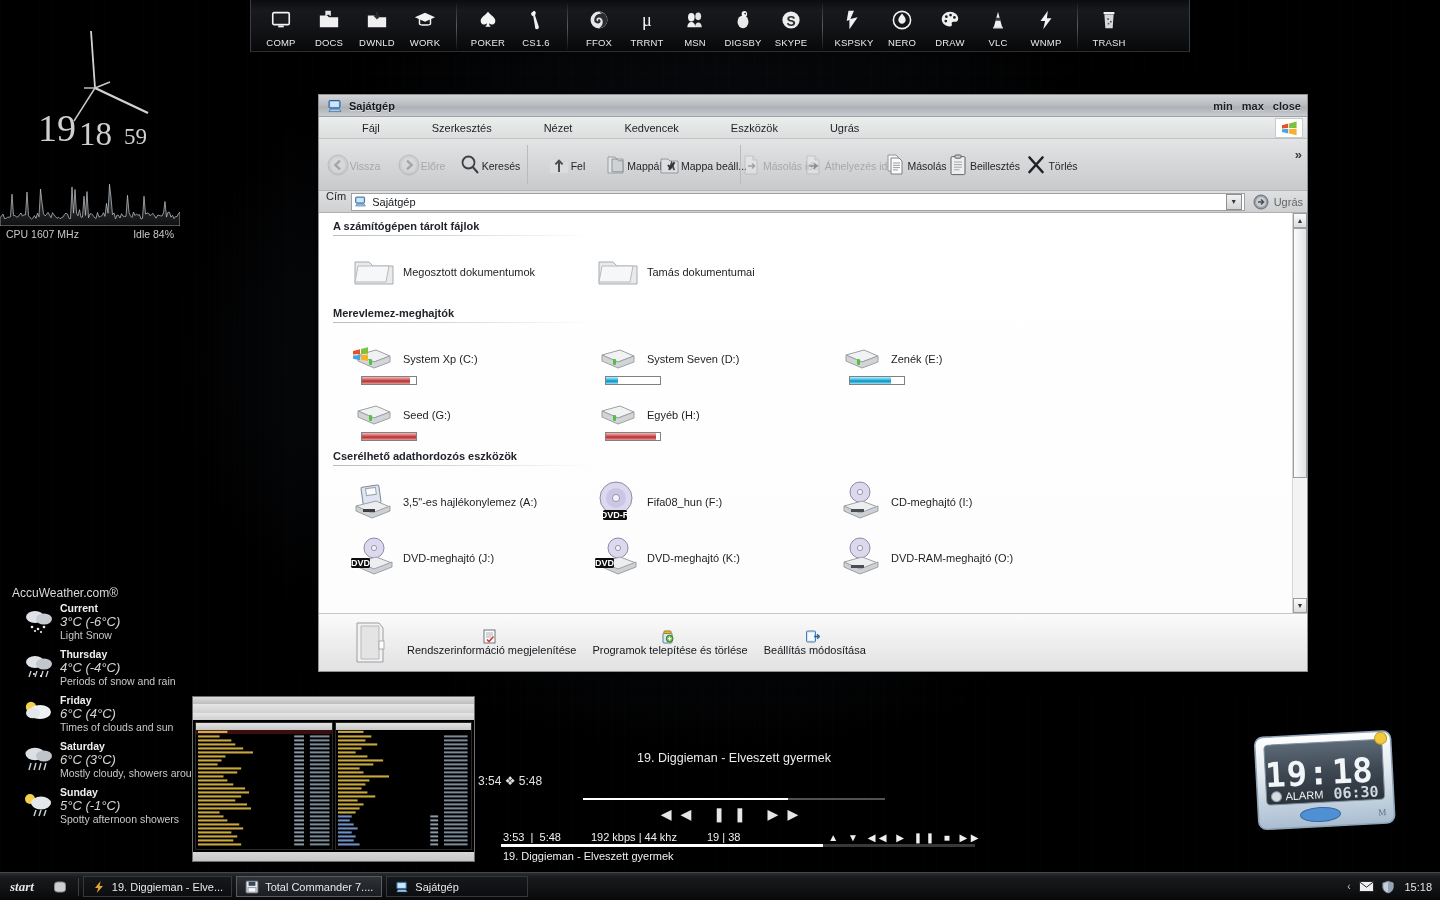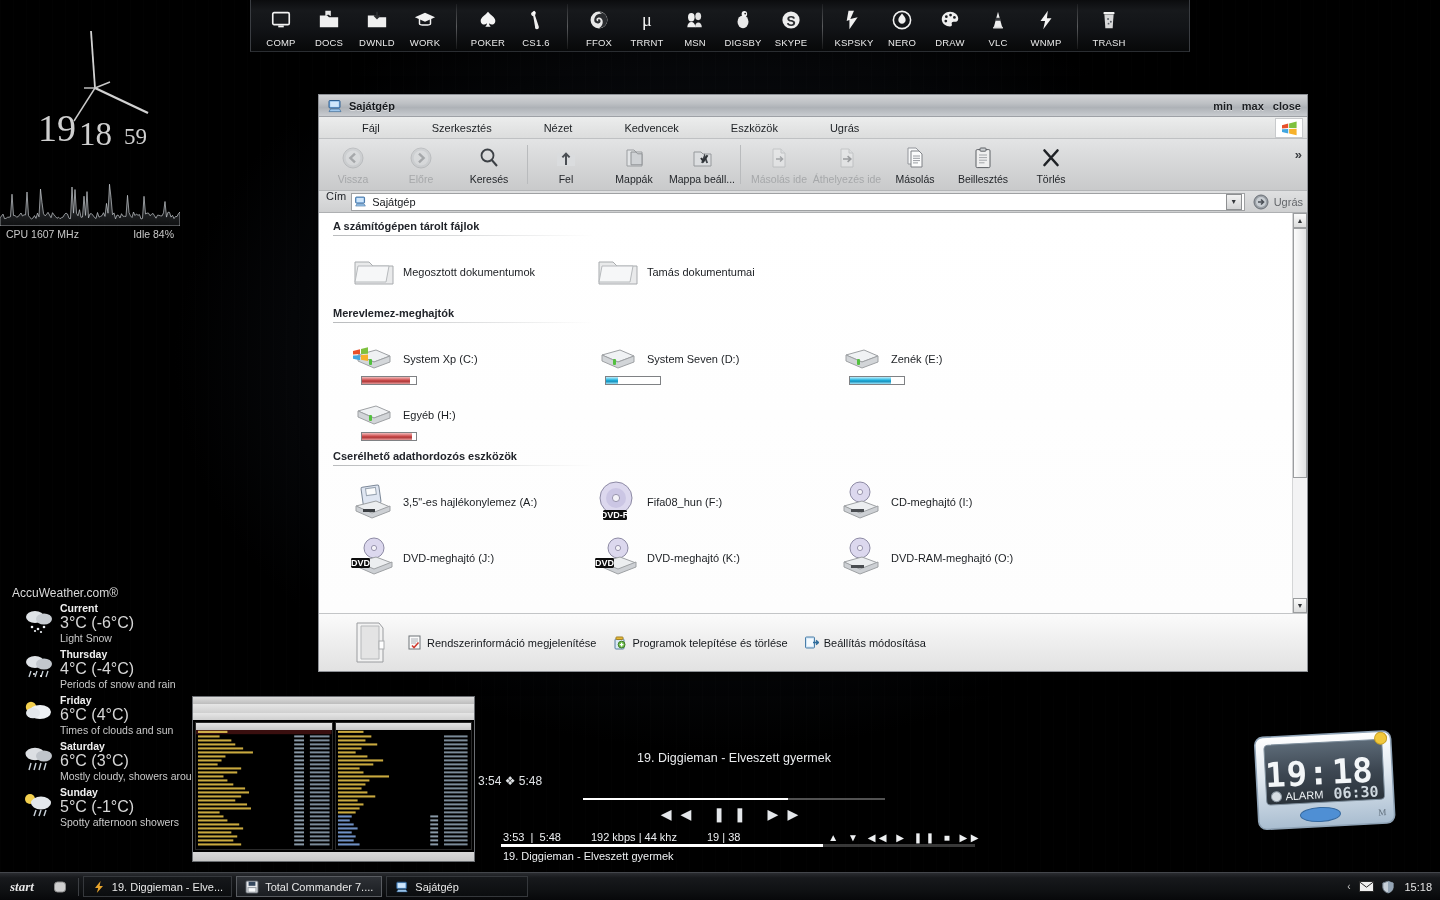--- a/index.html
+++ b/index.html
@@ -60,21 +60,21 @@
   #cpumeter .graph svg { display: block; }
   #cpumeter .labels { display: flex; justify-content: space-between;
     padding: 2px 6px 0 6px; font-size: 10.5px; color: #c8c8c8; align-items: flex-end; }
 
   
   #weather { position: absolute; left: 6px; top: 586px; width: 200px; color: #d0d0d0; }
   #weather .brand { font-size: 12px; color: #dadada; margin-bottom: 2px; padding-left: 6px;}
   .wrow { position: relative; padding-left: 54px; min-height: 44px; margin-bottom: 2px; }
   .wrow .wicon { position: absolute; left: 16px; top: 4px; width: 34px; height: 28px; }
   .wrow .wday { font-size: 10.5px; font-weight: bold; color: #efefef; }
-  .wrow .wtemp { font-size: 16px; color: #d6d6d6; }
+  .wrow .wtemp { font-size: 13px; color: #d6d6d6; font-style: italic; }
   .wrow .wdesc { font-size: 10.5px; color: #c9c9c9; white-space: nowrap; overflow: hidden; width:190px;}
 
   
   #explorer {
     position: absolute; left: 318px; top: 94px; width: 990px; height: 578px;
     background: #d7d7d7;
     border: 1px solid #8e9196;
     box-shadow: 0 3px 14px rgba(0,0,0,.75);
     display: flex; flex-direction: column;
   }
@@ -94,21 +94,21 @@
              border-bottom: 1px solid #bfc1c3; padding-left: 8px; position: relative; }
   .menubar .mi { font-size: 11px; color: #1d2024; margin-right: 17px; cursor: pointer; padding-left: 35px; }
   .menubar .flagbox { position: absolute; right: 4px; top: 1px; width: 28px; height: 20px;
                       background: #fff; border: 1px solid #c8cacc; display:flex; align-items:center; justify-content:center;}
 
   .toolbar { height: 52px; display: flex; align-items: stretch;
              background: linear-gradient(180deg,#e3e4e5 0%, #d4d5d6 55%, #c9cacb 100%);
              border-bottom: 1px solid #b4b6b8; position: relative; }
   .tb-group { display: flex; }
   .tb-divider { width: 1px; margin: 6px 4px; background: #b9bbbd; }
-  .tbi { width: 68px; display: flex; flex-direction: column; align-items: center;
+  .tbi { width: 68px; display: flex; flex-direction: row; align-items: center;
          justify-content: center; cursor: pointer; }
   .tbi .ti { height: 26px; display:flex; align-items:center; justify-content:center; }
   .tbi .tl { font-size: 10.5px; color: #23262a; margin-top: 2px; white-space: nowrap;}
   .tbi.dim .tl { color: #a6a8aa; }
   .tbi.dim .ti { opacity: .38; }
   .tb-chev { position: absolute; right: 5px; top: 8px; font-size: 13px; font-weight: bold; color: #3a3d41; cursor: pointer;}
 
   .addrbar { height: 22px; display: flex; align-items: center;
              background: linear-gradient(180deg,#dfe0e1,#cfd0d1);
              border-bottom: 1px solid #aeb0b2; padding: 0 4px; }
@@ -147,21 +147,21 @@
                background: #fff; border: 1px solid #7f8184; }
   .item .bar i { display: block; height: 100%; }
   .bar-red i { background: linear-gradient(180deg,#f1bcbc,#cf5050 45%,#b03434 60%,#e49b9b); }
   .bar-blue i { background: linear-gradient(180deg,#bfeefb,#23b4e0 45%,#0e8fbd 60%,#9fe2f6); }
 
   .statusstrip {
     height: 58px; background: linear-gradient(180deg,#fbfbfb 0%, #eeeeee 50%, #e2e2e2 100%);
     border-top: 1px solid #c3c5c7; display: flex; align-items: center; padding-left: 30px;
   }
   .statusstrip .folder-ic { width: 46px; height: 48px; margin-right: 12px; }
-  .st-link { display: flex; align-items: center; margin-right: 16px; cursor: pointer; }
+  .st-link { display: flex; align-items: center; margin-right: 16px; cursor: pointer; flex-direction: column; }
   .st-link .sic { width: 15px; height: 15px; margin-right: 5px; }
   .st-link .slbl { font-size: 11px; color: #15181c; }
 
   
   #tcthumb { position: absolute; left: 192px; top: 696px; width: 283px; height: 166px;
              background: #000; border: 1px solid #6b6e72; overflow: hidden; }
   #tcthumb .tcbar { height: 7px; background: linear-gradient(180deg,#dcdcdc,#bdbdbd); }
   #tcthumb .tctool { height: 9px; background: linear-gradient(180deg,#e6e6e6,#cfcfcf); }
   #tcthumb .tcpanes { display: flex; height: 132px; padding: 2px; gap: 2px; }
   #tcthumb .tcpane { flex: 1; background: #000; border: 1px solid #2a2a2a; position: relative; overflow: hidden; }
@@ -744,20 +744,33 @@
               <span class="ic">
                 <svg width="48" height="36" viewBox="0 0 48 36">
                   <path d="M8 14 26 9l14 6-16 6z" fill="#f0f2f4" stroke="#9ea1a4"></path>
                   <path d="M8 14v6l16 7 16-6v-6l-16 6z" fill="#d2d5d8" stroke="#9ea1a4"></path>
                   <rect x="19" y="18" width="3" height="6" rx="1" fill="#53c03f"></rect>
                 </svg>
               </span>
               <span class="nm">Zenék (E:)</span>
               <span class="bar bar-blue">
                 <i style="width:76%"></i>
+              </span>
+            </div>
+            <div class="item">
+              <span class="ic">
+                <svg width="48" height="36" viewBox="0 0 48 36">
+                  <path d="M8 14 26 9l14 6-16 6z" fill="#f0f2f4" stroke="#9ea1a4"></path>
+                  <path d="M8 14v6l16 7 16-6v-6l-16 6z" fill="#d2d5d8" stroke="#9ea1a4"></path>
+                  <rect x="19" y="18" width="3" height="6" rx="1" fill="#53c03f"></rect>
+                </svg>
+              </span>
+              <span class="nm">Seed (G:)</span>
+              <span class="bar bar-red">
+                <i style="width:100%"></i>
               </span>
             </div>
             <div class="item">
               <span class="ic">
                 <svg width="48" height="36" viewBox="0 0 48 36">
                   <path d="M8 14 26 9l14 6-16 6z" fill="#f0f2f4" stroke="#9ea1a4"></path>
                   <path d="M8 14v6l16 7 16-6v-6l-16 6z" fill="#d2d5d8" stroke="#9ea1a4"></path>
                   <rect x="19" y="18" width="3" height="6" rx="1" fill="#53c03f"></rect>
                 </svg>
               </span>

